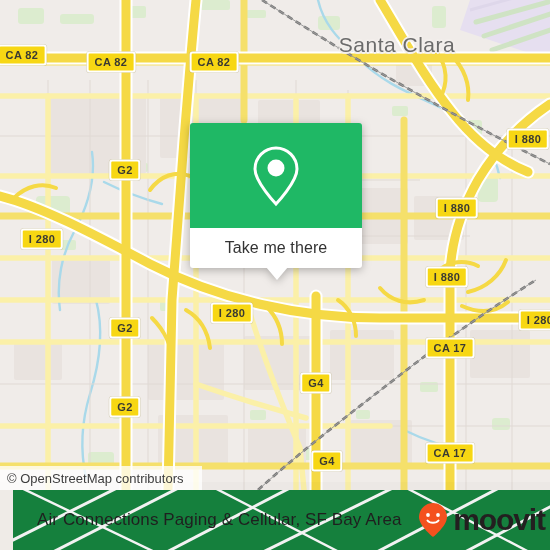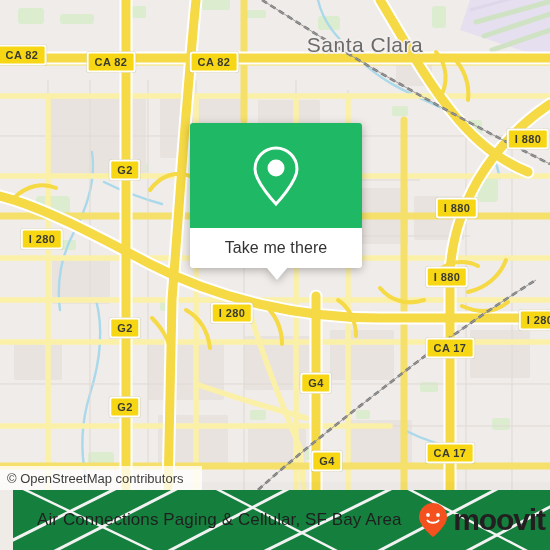--- a/index.html
+++ b/index.html
@@ -41,20 +41,21 @@
     transform:translate(-50%,-50%);
     font-size:21px;
     color:#6b6b6b;
     letter-spacing:.5px;
     white-space:nowrap;
     text-shadow:
        1.6px 0 #f3efec, -1.6px 0 #f3efec,
        0 1.6px #f3efec, 0 -1.6px #f3efec,
        1.2px 1.2px #f3efec, -1.2px 1.2px #f3efec,
        1.2px -1.2px #f3efec, -1.2px -1.2px #f3efec;
+    margin-left: 32px;
   }
 
   
   #popup {
     position:absolute;
     left:190px; top:123px;
     width:172px;
     filter:drop-shadow(0 2px 4px rgba(0,0,0,.28));
   }
   #popup-head {

